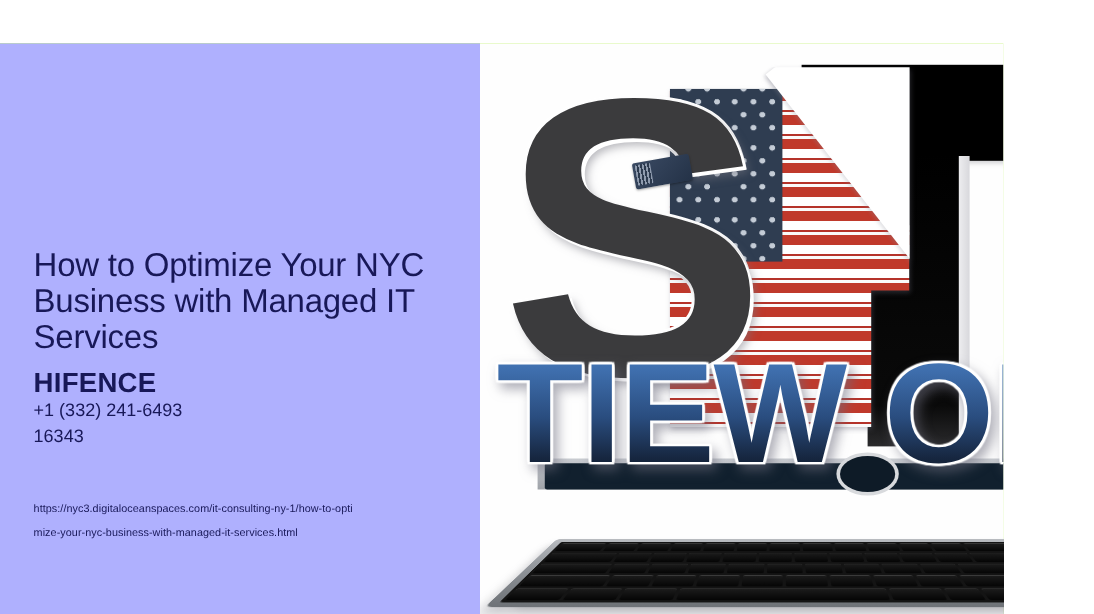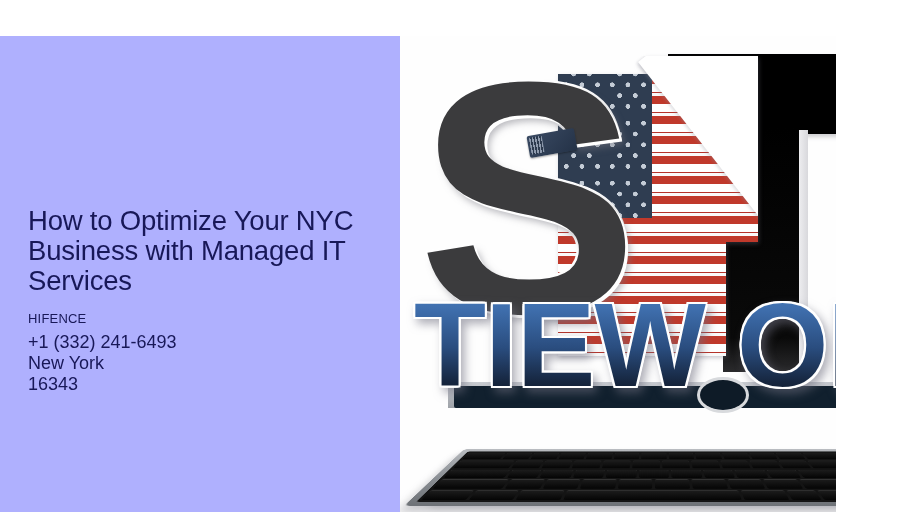--- a/index.html
+++ b/index.html
@@ -37,34 +37,34 @@
     font-size: 27.5px;
     line-height: 30px;
     font-weight: 400;
     color: #181858;
     letter-spacing: -0.2px;
   }
   .brand {
     position: absolute;
     left: 28px;
     top: 272px;
-    font-size: 13px;
+    font-size: 23px;
     line-height: 22px;
-    font-weight: 400;
+    font-weight: 700;
     color: #181858;
     letter-spacing: 0.2px;
   }
   .contact-block {
     position: absolute;
     left: 28px;
     top: 296px;
     width: 340px;
   }
   .contact-line {
-    font-size: 18px;
+    font-size: 15px;
     line-height: 21px;
     color: #181858;
     white-space: nowrap;
   }
   .url-block {
     position: absolute;
     left: 28px;
     top: 378px;
     width: 330px;
   }
@@ -356,24 +356,27 @@
 <div class="page">
 
   <div class="left-panel">
 
     <div class="headline">How to Optimize Your NYC Business with Managed IT Services</div>
 
     <div class="brand">HIFENCE</div>
 
     <div class="contact-block">
       <div class="contact-line">+1 (332) 241-6493</div>
-      <div class="contact-line">New York</div>
       <div class="contact-line">16343</div>
     </div>
 
+    <div class="url-block">
+      <div class="url-line">https://nyc3.digitaloceanspaces.com/it-consulting-ny-1/how-to-opti</div>
+      <div class="url-line">mize-your-nyc-business-with-managed-it-services.html</div>
+    </div>
 
   </div>
 
   <div class="right-panel">
 
     <div class="letter-t-big">
       <div class="t-bar"></div>
       <div class="t-stem-edge"></div>
       <div class="t-stem"></div>
     </div>

